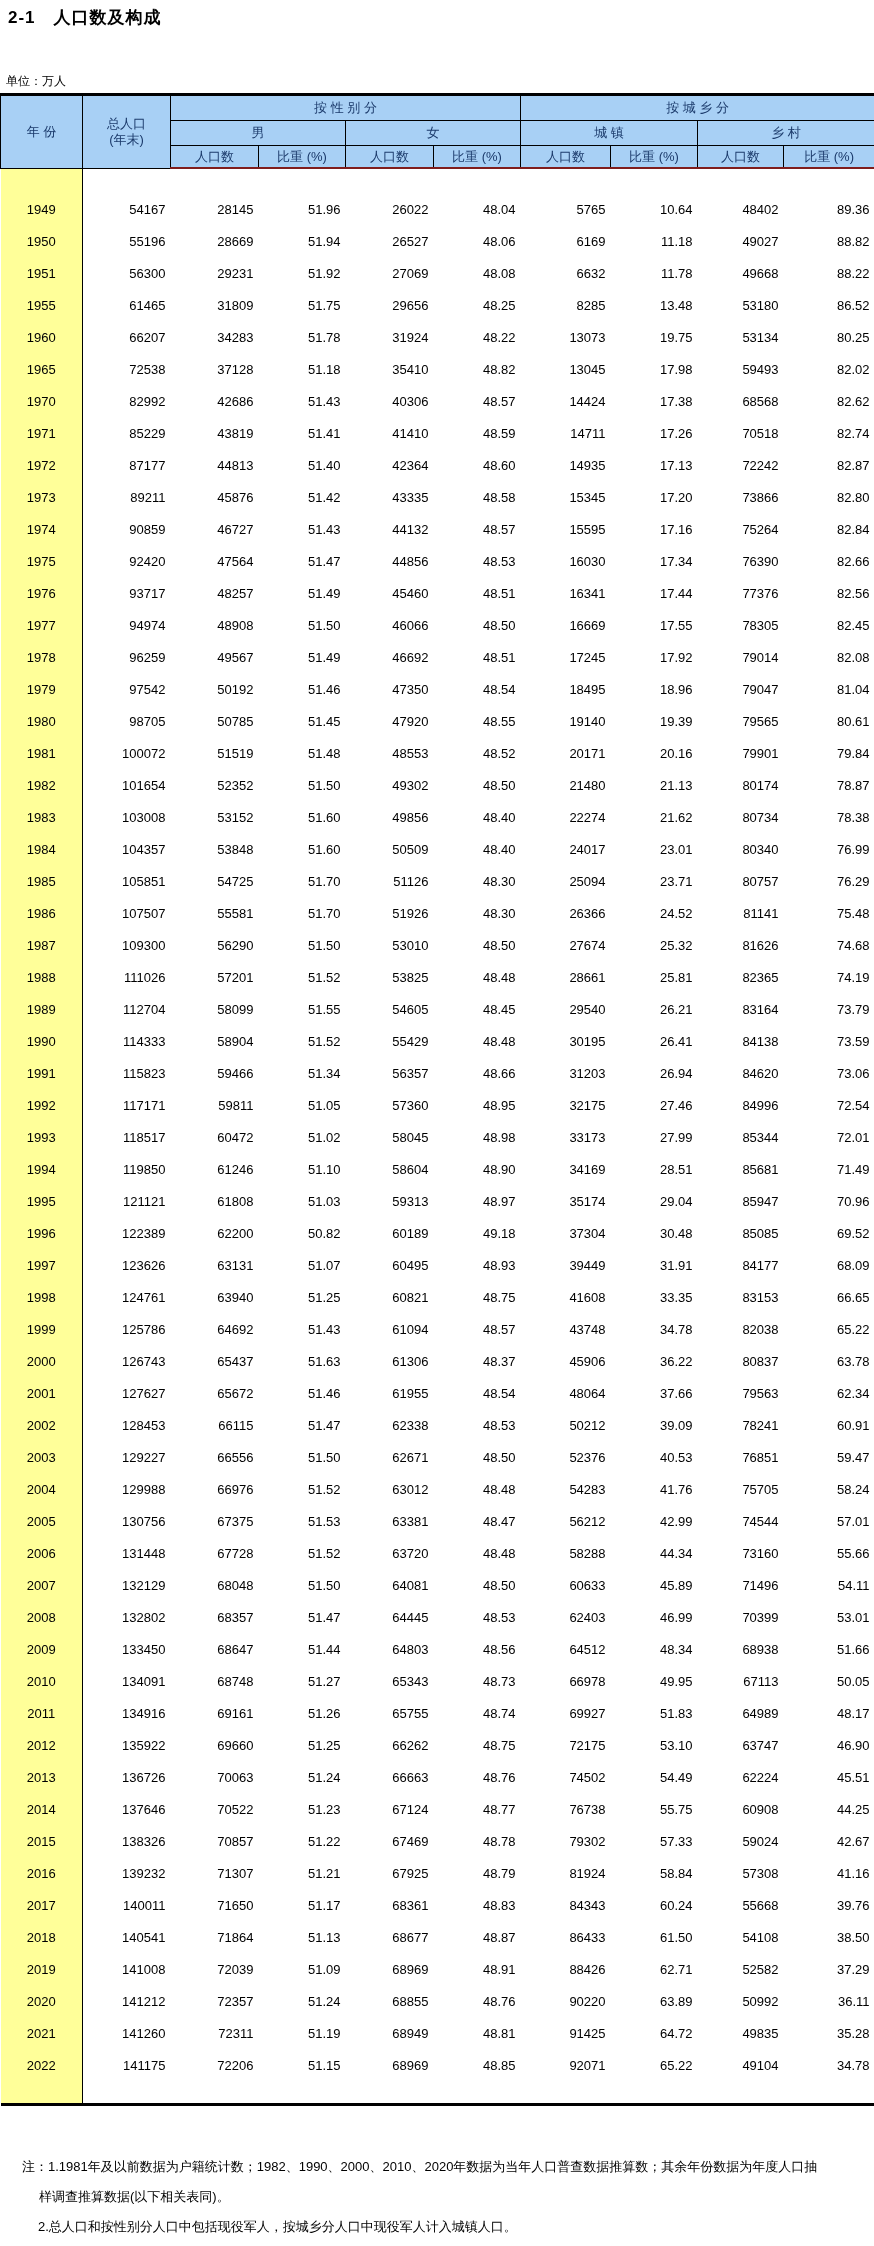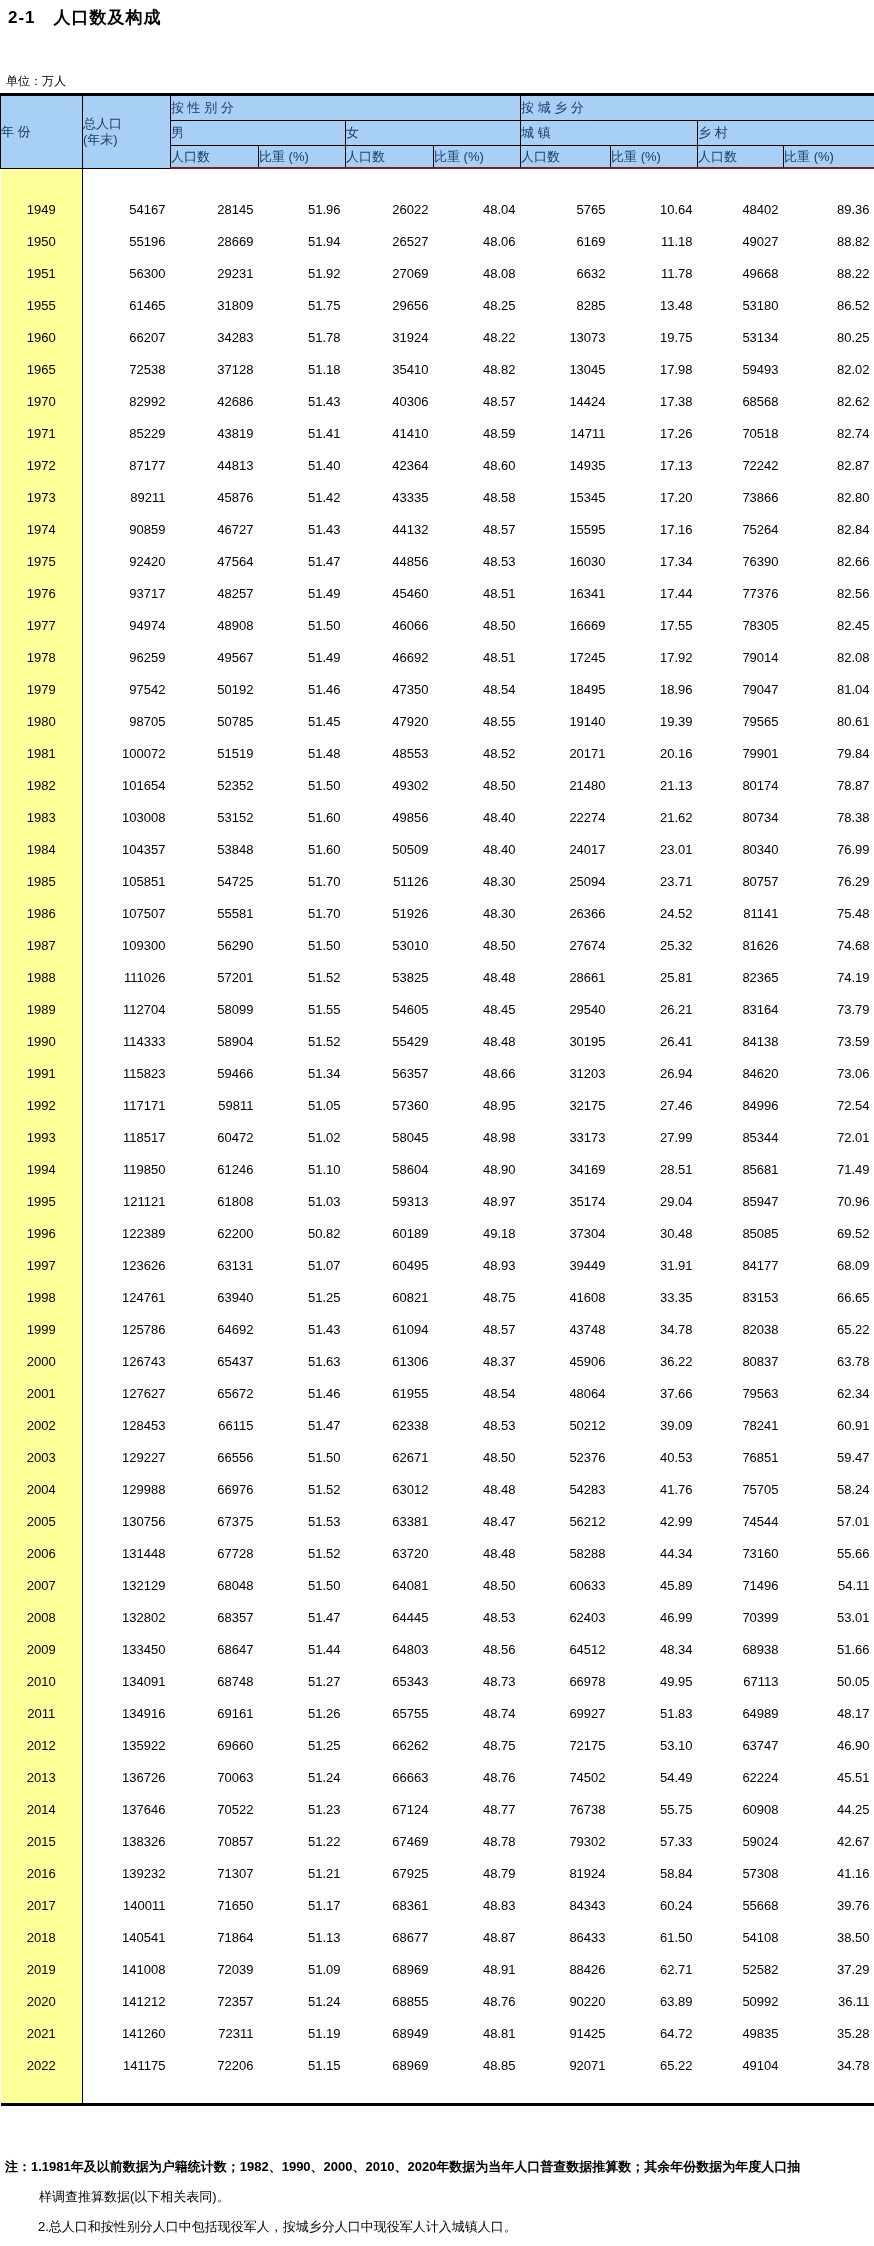--- a/index.html
+++ b/index.html
@@ -26,21 +26,21 @@
     border-top:3px solid #000;
     border-bottom:3px solid #000;
   }
   thead th {
     background:#A8D0F5;
     border:1px solid #000;
     font-weight:normal;
     font-size:13px;
     color:#1b3a6b;
     padding:0;
-    text-align:left;
+    text-align:center;
     vertical-align:middle;
     margin-left:9px;
   }
   thead tr.h1 th { height:24px; }
   thead tr.h2 th { height:24px; }
   thead tr.h3 th { height:21px; }
   thead tr.h3 th { border-bottom:2px solid #7f1d1d; }
   th.total-head { line-height:1.25; }
 
   tbody td {
@@ -54,21 +54,21 @@
     background:#FFFF99;
     border-right:1px solid #000;
     text-align:center;
   }
   td.num { text-align:right; padding-right:5px; }
   tr.spacer-top td { height:24px; }
   tr.spacer-bottom td { height:22px; }
 
   .notes { margin-top:46px; font-size:13px; color:#000; }
   .note-line { line-height:30px; white-space:nowrap; }
-  .note-line.l1 { padding-left:5px;font-weight:bold; }
+  .note-line.l1 { padding-left:22px; }
   .note-line.l2 { padding-left:39px; }
   .note-line.l3 { padding-left:38px; }
 </style>
 </head>
 <body>
 
 <div class="page">
 
   <div class="title">2-1　人口数及构成</div>
 

